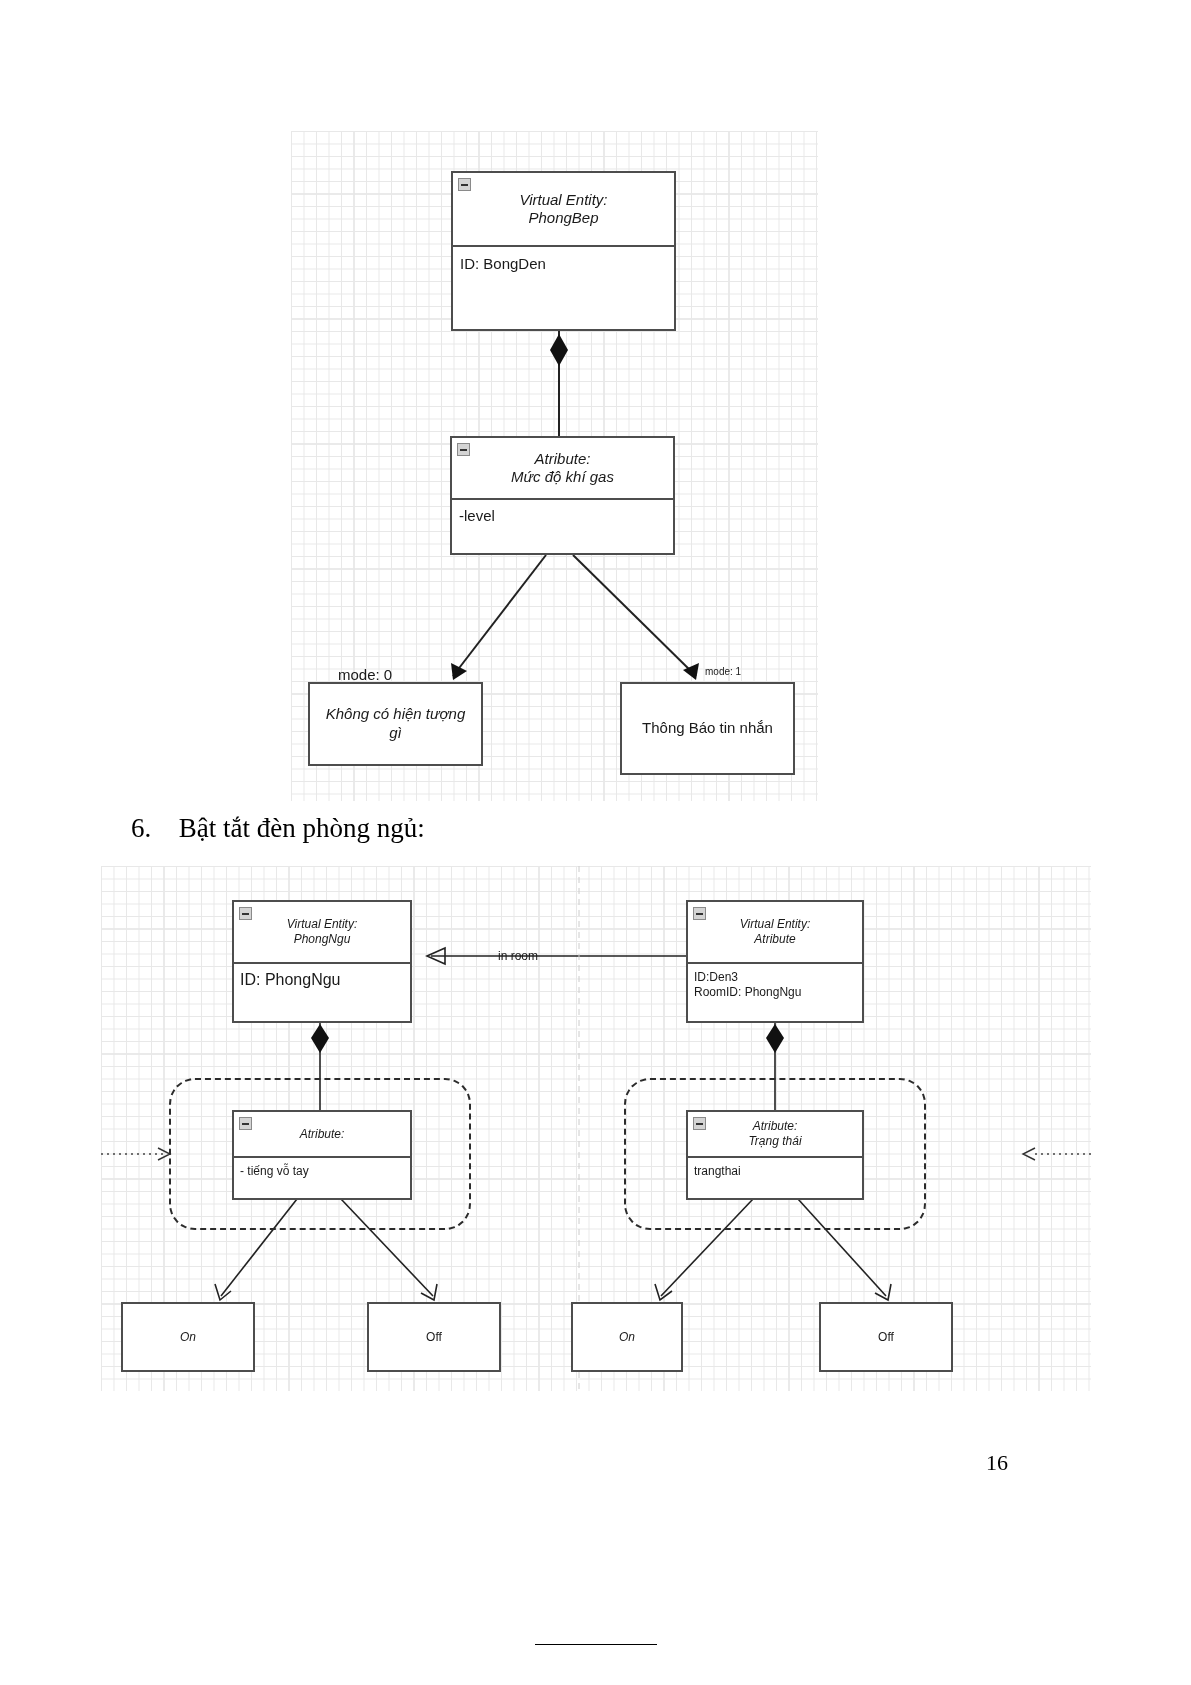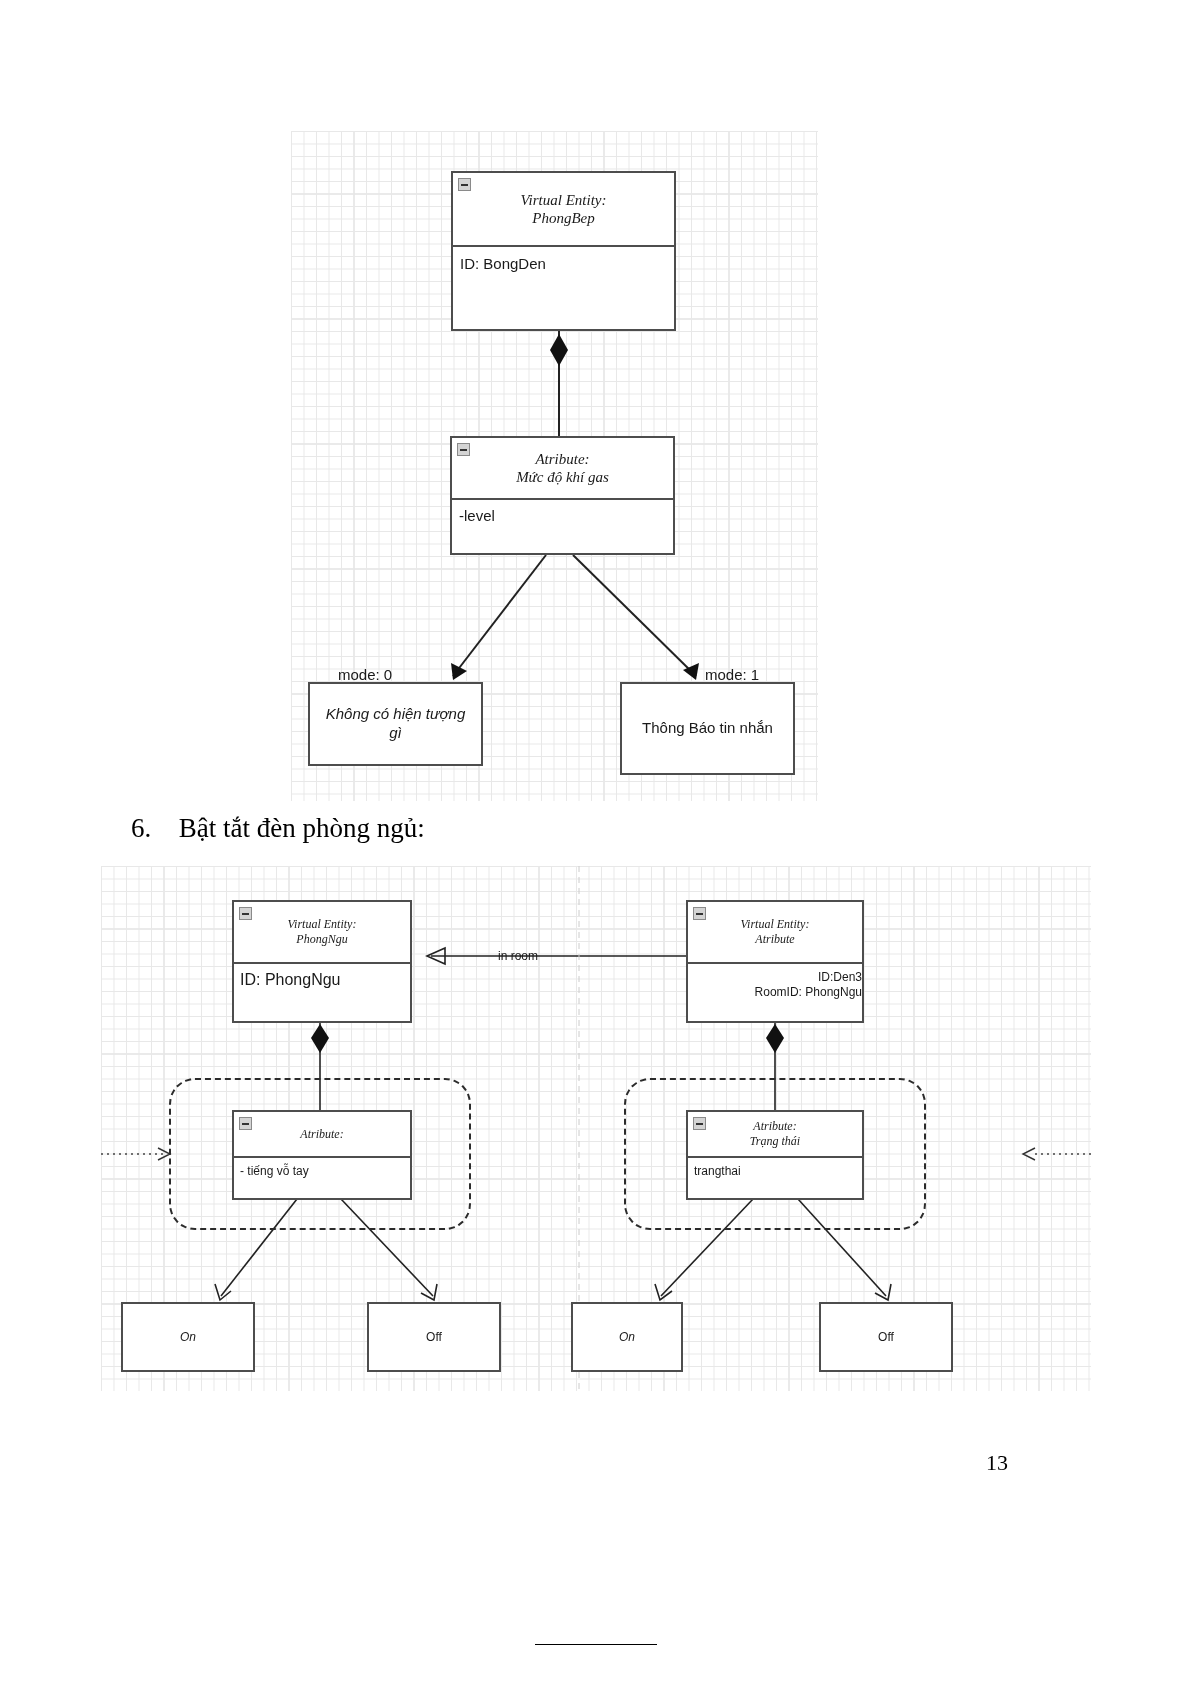--- a/index.html
+++ b/index.html
@@ -24,21 +24,21 @@
 
   
   .umlbox{
     position:absolute;border:2px solid #4d4d4d;background:#ffffff;
     box-sizing:border-box;
   }
   .umlhead{
     position:relative;text-align:center;font-style:italic;
     color:#1a1a1a;box-sizing:border-box;
     display:flex;align-items:center;justify-content:center;
-    flex-direction:column;line-height:1.22;font-family:Liberation Serif, serif;
+    flex-direction:column;line-height:1.22;
   }
   .divider{border-top:2px solid #4d4d4d;}
   .umlbody{box-sizing:border-box;line-height:1.25;color:#1a1a1a;}
   .minus{
     position:absolute;left:5px;top:5px;width:13px;height:13px;
     background:#d4d4d4;border:1px solid #8a8a8a;box-sizing:border-box;
   }
   .minus::after{
     content:"";position:absolute;left:2px;top:5px;width:7px;height:2px;
     background:#333;
@@ -106,21 +106,21 @@
         <span class="minus"></span>
         <span>Atribute:</span>
         <span>Mức độ khí gas</span>
       </div>
       <div class="umlbody divider" style="height:57px;font-size:15px;padding:7px 0 0 7px;">
         <div>-level</div>
       </div>
     </div>
 
     <div class="lbl" style="left:47px;top:514px;font-size:15px;">mode: 0</div>
-    <div class="lbl" style="left:414px;top:514px;font-size:15px;">mode: 1</div>
+    <div class="lbl" style="left:414px;top:514px;font-size:10px;">mode: 1</div>
 
     <div class="plainbox" style="left:17px;top:551px;width:175px;height:84px;font-size:15px;font-style:italic;padding:0 8px;">
       <span>Không có hiện tượng gì</span>
     </div>
     <div class="plainbox" style="left:329px;top:551px;width:175px;height:93px;font-size:15px;padding:8px 8px;">
       <span>Thông Báo tin nhắn</span>
     </div>
   </div>
 
   <div class="heading" style="left:131px;top:813px;font-size:27px;">
@@ -170,21 +170,21 @@
         <div>ID: PhongNgu</div>
       </div>
     </div>
 
     <div class="umlbox" style="left:585px;top:34px;width:178px;height:123px;">
       <div class="umlhead" style="height:60px;font-size:12px;">
         <span class="minus"></span>
         <span>Virtual Entity:</span>
         <span>Atribute</span>
       </div>
-      <div class="umlbody divider" style="height:59px;font-size:12px;padding:6px 0 0 6px;text-align:right;">
+      <div class="umlbody divider" style="height:59px;font-size:12px;padding:6px 0 0 6px;">
         <div>ID:Den3</div>
         <div>RoomID: PhongNgu</div>
       </div>
     </div>
 
     <div class="lbl" style="left:397px;top:62px;font-size:12px;">in room</div>
 
     <div class="groupframe" style="left:68px;top:212px;width:302px;height:152px;"></div>
 
     <div class="groupframe" style="left:523px;top:212px;width:302px;height:152px;"></div>
@@ -218,16 +218,16 @@
       <span>Off</span>
     </div>
     <div class="plainbox" style="left:470px;top:436px;width:112px;height:70px;font-size:12px;font-style:italic;">
       <span>On</span>
     </div>
     <div class="plainbox" style="left:718px;top:436px;width:134px;height:70px;font-size:12px;">
       <span>Off</span>
     </div>
   </div>
 
-  <div class="pagenum" style="left:986px;top:1450px;font-size:22px;">13</div>
+  <div class="pagenum" style="left:986px;top:1450px;font-size:22px;">16</div>
   <div class="footrule" style="left:535px;top:1644px;width:122px;"></div>
 
 </div>
 
 </body></html>

